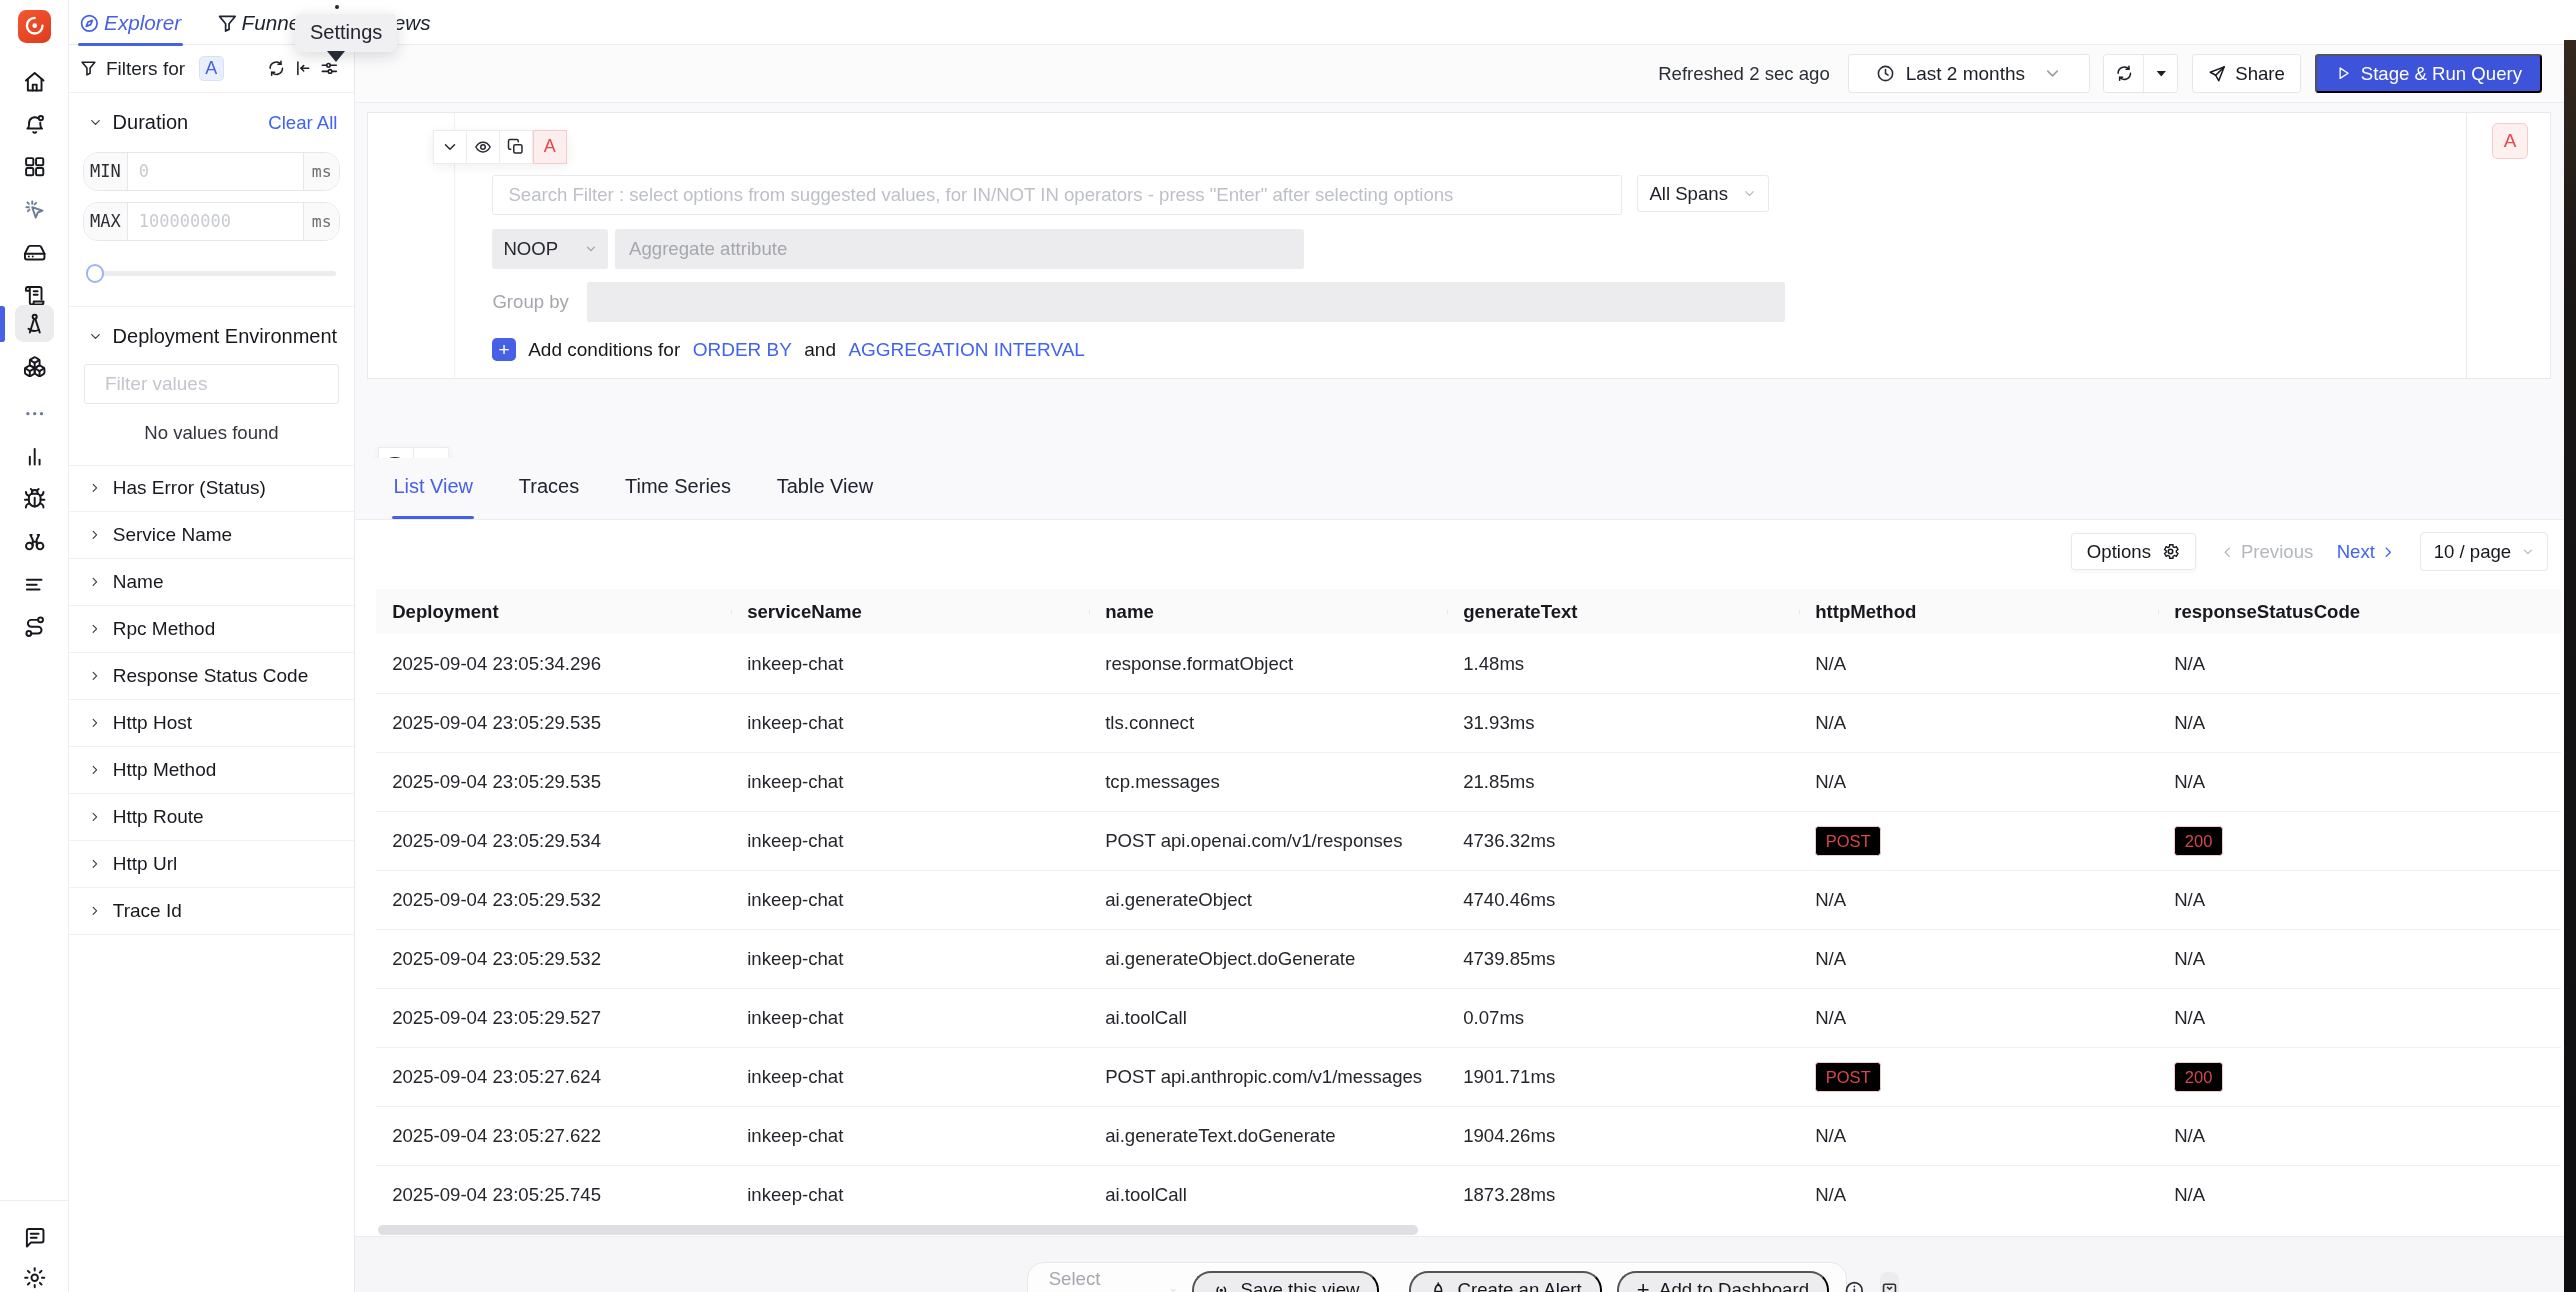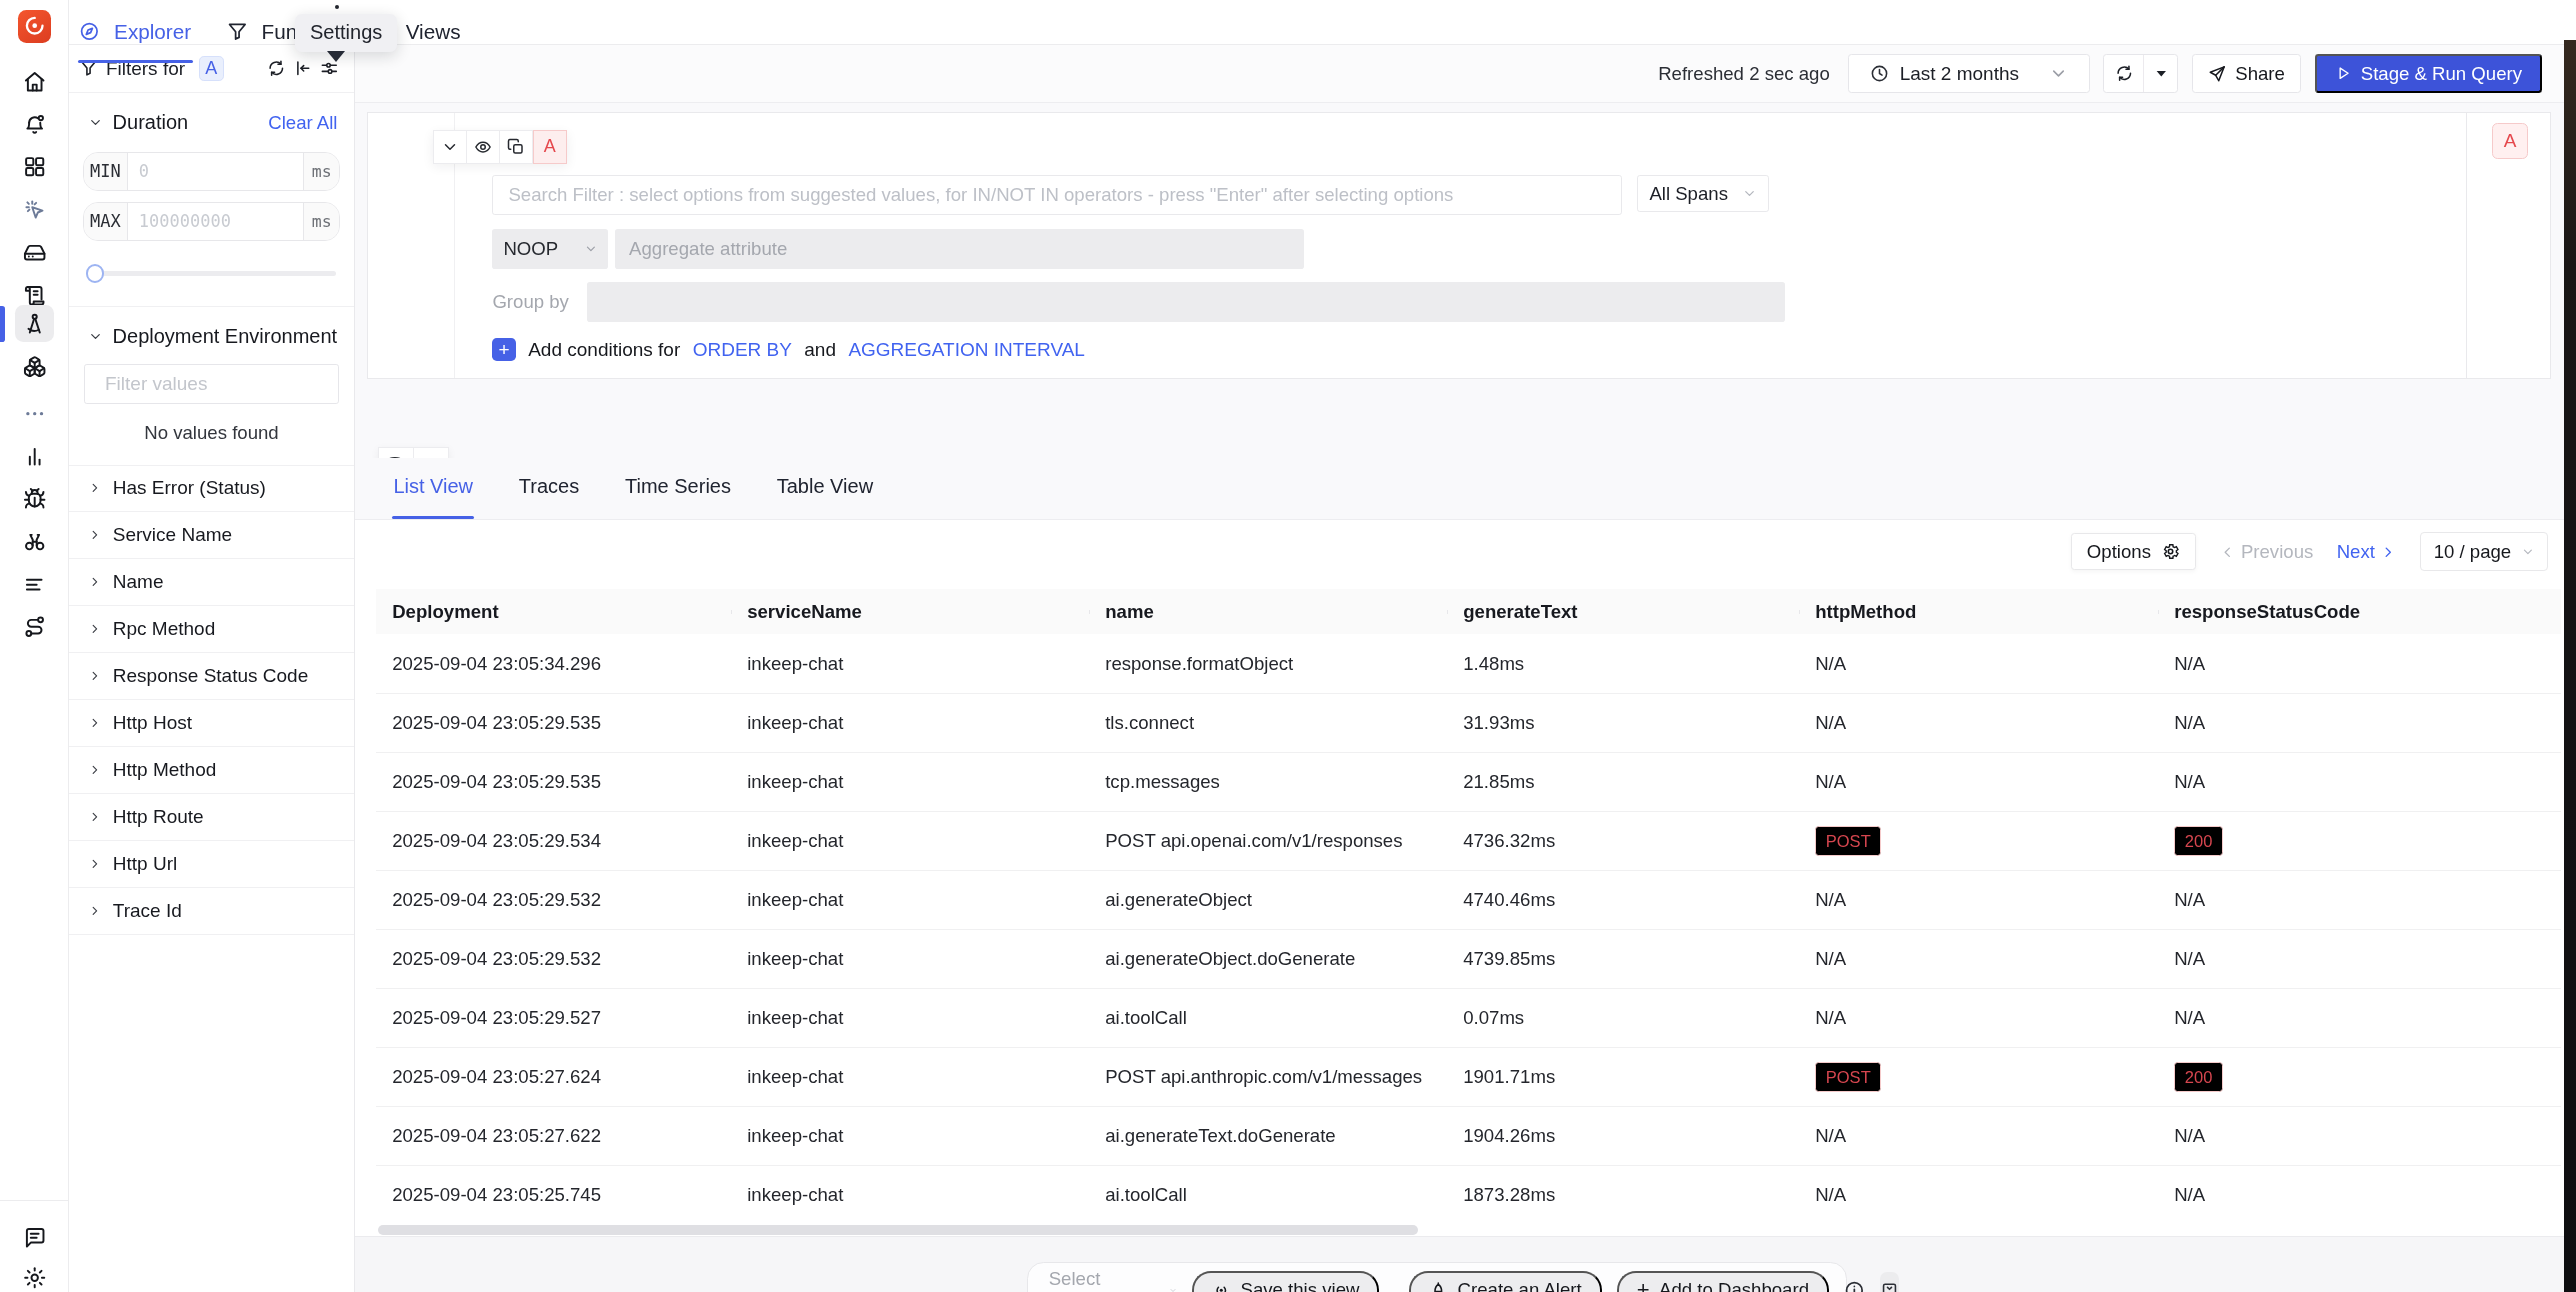--- a/index.html
+++ b/index.html
@@ -18,21 +18,21 @@
   .rail-item svg { width:23.4px; height:23.4px; }
   .rail-item.muted { color:#6d7b98; }
   .rail-item.active .box { position:absolute; left:15px; top:0.7px; width:39px; height:37px; background:#ececee; border-radius:8.3px; }
   .rail-item.active svg { position:relative; }
   .rail-accent { position:absolute; left:0; width:4.8px; height:36px; border-radius:0 2.8px 2.8px 0; background:#4661e6; }
   .rail-sep { position:absolute; left:0; top:1200px; width:69px; border-top:0.7px solid #ececee; }
 
   
   .topbar { position:absolute; left:69px; top:0; width:2507px; height:45px; background:#fff; border-bottom:0.7px solid #ececee; z-index:20; }
   .tabs { position:absolute; left:9px; top:0; height:45px; display:flex; gap:33px; }
-  .tab { position:relative; display:flex; align-items:center; gap:14px; height:63px; font-size:20.7px; color:#202430; padding:0 1.4px; }
+  .tab { position:relative; display:flex; align-items:center; gap:4px; height:46px; font-size:20.7px; color:#202430; padding:0 1.4px;font-style:italic; }
   .tab svg { width:20.7px; height:20.7px; }
   .tab.active { color:#4661e6; }
   .tab.active:after { content:""; position:absolute; left:0; right:0; bottom:0; height:3.4px; background:#4661e6; border-radius:2.1px; }
 
   
   .tooltip { position:absolute; left:295px; top:13.8px; z-index:60; }
   .tooltip .bubble { background:#f0f0f3; color:#22252d; font-size:20px; padding:7.6px 15px; border-radius:6.9px; box-shadow:0 4.1px 15px rgba(20,22,30,.16); }
   .tooltip .caret { position:absolute; left:32px; top:37px; width:0; height:0; border:9.6px solid transparent; border-top:11px solid #262b36; }
   .tooltip .dot { position:absolute; left:40px; top:-9px; width:4.1px; height:4.1px; border-radius:50%; background:#22252d; }
 
@@ -74,21 +74,21 @@
   .sb-rows .srow:first-child { border-top:0.7px solid #f0f0f2;align-items:center; }
   .sb-rows svg { width:13.8px; height:13.8px; color:#3a3d44; flex:0 0 auto; }
 
   
   .main { position:absolute; left:355px; top:45px; width:2209px; height:1247px; background:#f9f9fb; }
   .dark-edge { position:absolute; right:0; top:40px; width:12.4px; height:1252px; background:linear-gradient(180deg,#35291f 0%,#1a1716 18%,#121113 60%,#0e0e10 100%); z-index:40; }
   .topbar-corner { position:absolute; right:0; top:0; width:12.4px; height:40px; background:#fff; z-index:41; }
 
   .main-toolbar { position:relative; height:58px; background:#fbfbfc; border-bottom:0.7px solid #ededf0; display:flex; align-items:center; justify-content:flex-end; gap:13.8px; padding-right:22px; }
   .refreshed { font-size:18.6px; color:#2b2e35; margin-right:4.1px; }
-  .timesel { height:39px; min-width:242px; background:#fff; border:0.7px solid #e6e6ea; border-radius:3.4px; display:flex; align-items:center; gap:11px; padding:0 21px; font-size:19px; color:#1c1f26; }
+  .timesel { height:39px; min-width:242px; background:#fff; border:0.7px solid #e6e6ea; border-radius:3.4px; display:flex; align-items:center; gap:11px; padding:0 27px; font-size:19px; color:#1c1f26; }
   .timesel svg { width:19px; height:19px; color:#2b2e35; }
   .timesel .cd { margin-left:auto; color:#9b9ea6; }
   .splitbtn { height:39px; display:flex; border:0.7px solid #e6e6ea; border-radius:3.4px; background:#fff; overflow:hidden; }
   .splitbtn .seg { width:39px; display:flex; align-items:center; justify-content:center; color:#1c1f26; }
   .splitbtn .seg + .seg { border-left:0.7px solid #eceaee; width:34px; }
   .splitbtn svg { width:18.6px; height:18.6px; }
   .btn-share { height:39px; background:#fff; border:0.7px solid #e6e6ea; border-radius:3.4px; display:flex; align-items:center; gap:9px; padding:0 15px; font-size:18.6px; color:#16181d; }
   .btn-share svg { width:18px; height:18px; }
   .btn-run { height:39px; background:#3d53d9; border-radius:3.4px; display:flex; align-items:center; gap:9.6px; padding:0 18px; font-size:18.6px; color:#fff; }
   .btn-run svg { width:16.5px; height:16.5px; }

